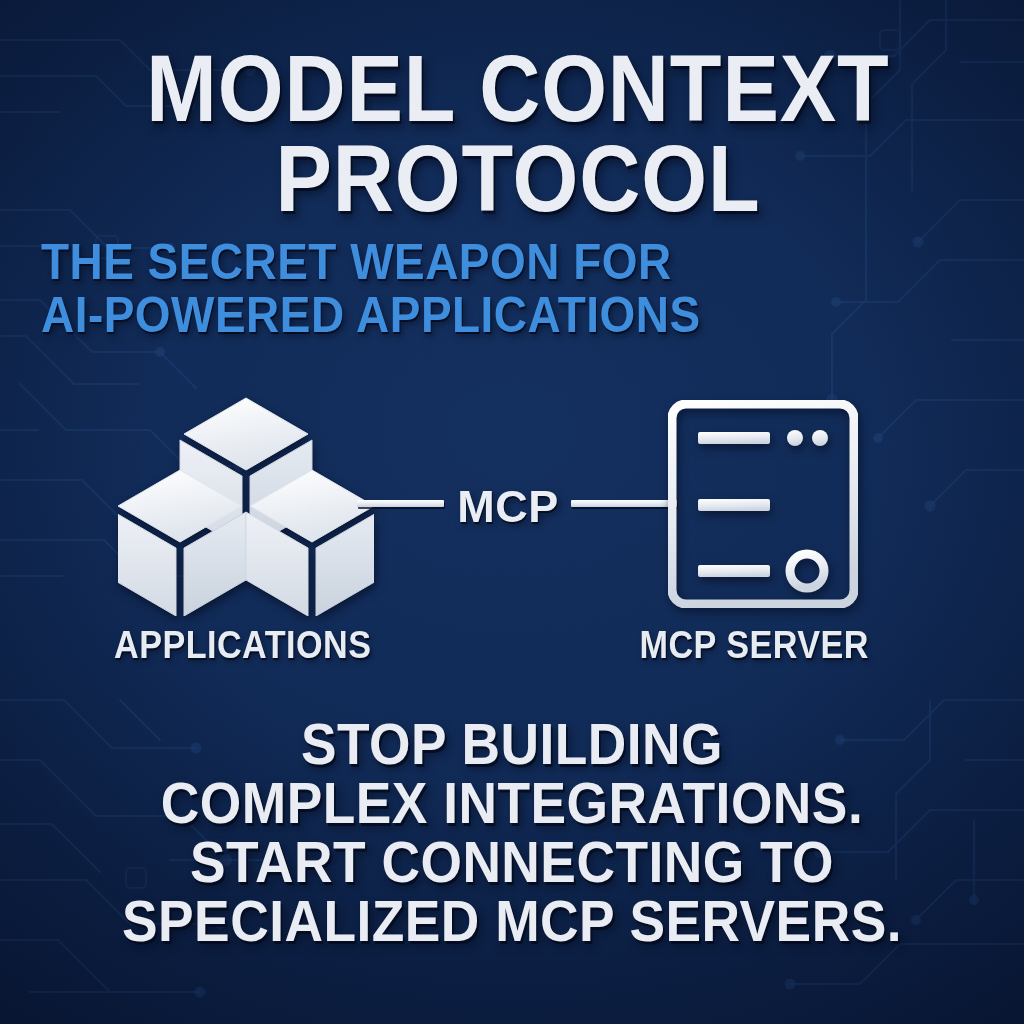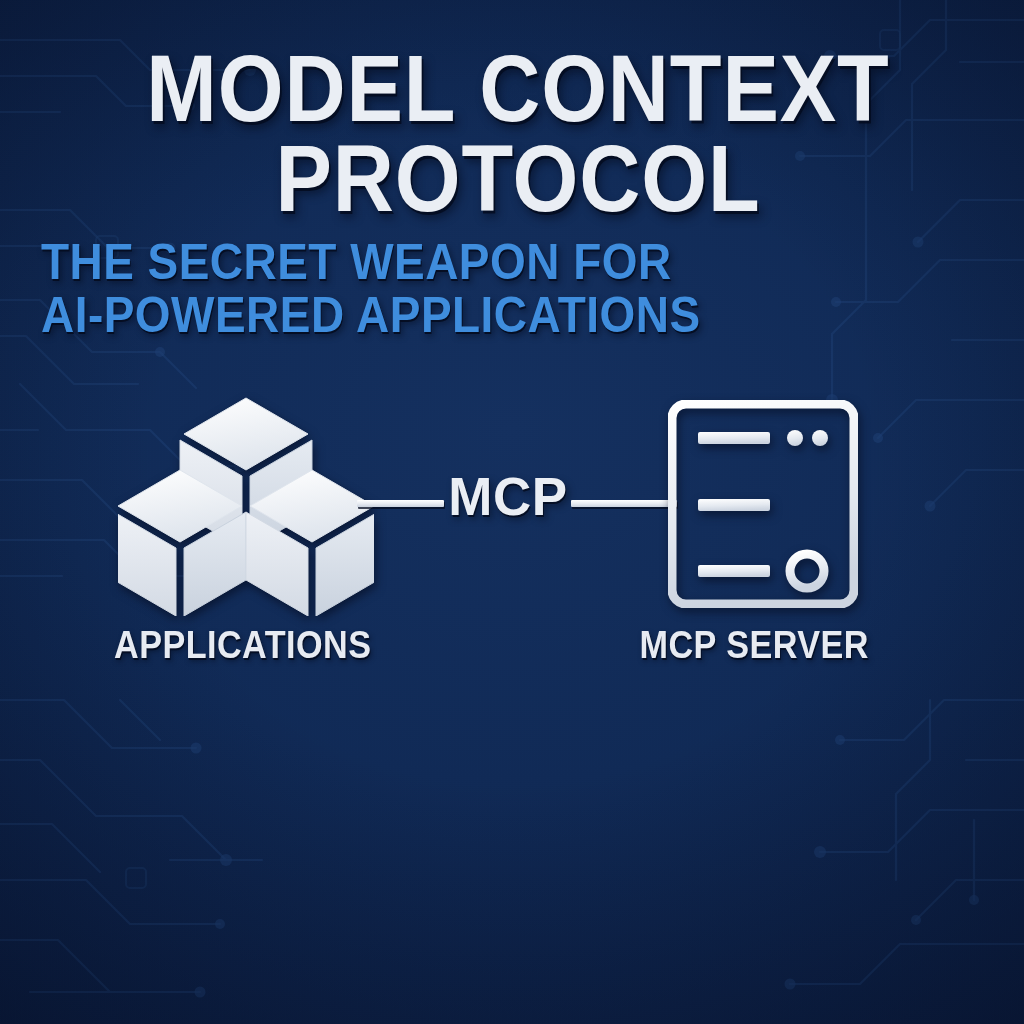--- a/index.html
+++ b/index.html
@@ -121,26 +121,26 @@
     border-radius: 1px;
     background: linear-gradient(180deg, #ffffff 0%, #e6eaf1 55%, #c9d2de 100%);
     box-shadow: 1px 2px 0 rgba(4,12,32,0.75);
   }
   .connector.left  { left: 357px;  top: 108px; width: 87px; }
   .connector.right { left: 571px;  top: 108px; width: 106px; }
 
   .mcp-label {
     position: absolute;
     left: 448px;
-    top: 78px;
+    top: 92px;
     width: 120px;
     text-align: center;
     color: #eaeef4;
     font-weight: 700;
-    font-size: 53px;
+    font-size: 45px;
     line-height: 1;
     letter-spacing: 0.5px;
     text-shadow:
       1px 2px 0 rgba(4,12,32,0.85),
       3px 4px 7px rgba(3,9,26,0.5);
   }
 
   .node-caption {
     position: absolute;
     top: 232px;
@@ -344,15 +344,21 @@
 
           <rect x="30" y="165" width="72" height="12" rx="2" fill="url(#metal)"></rect>
           <circle cx="139" cy="171" r="17" fill="none" stroke="url(#metal)" stroke-width="9"></circle>
         </svg>
       </div>
 
       <div class="node-caption apps">APPLICATIONS</div>
       <div class="node-caption server">MCP SERVER</div>
     </div>
 
+    <div class="tagline">
+      <span class="tagline-line">STOP BUILDING</span>
+      <span class="tagline-line">COMPLEX INTEGRATIONS.</span>
+      <span class="tagline-line">START CONNECTING TO</span>
+      <span class="tagline-line">SPECIALIZED MCP SERVERS.</span>
+    </div>
 
   </div>
 </div>
 
 </body></html>

